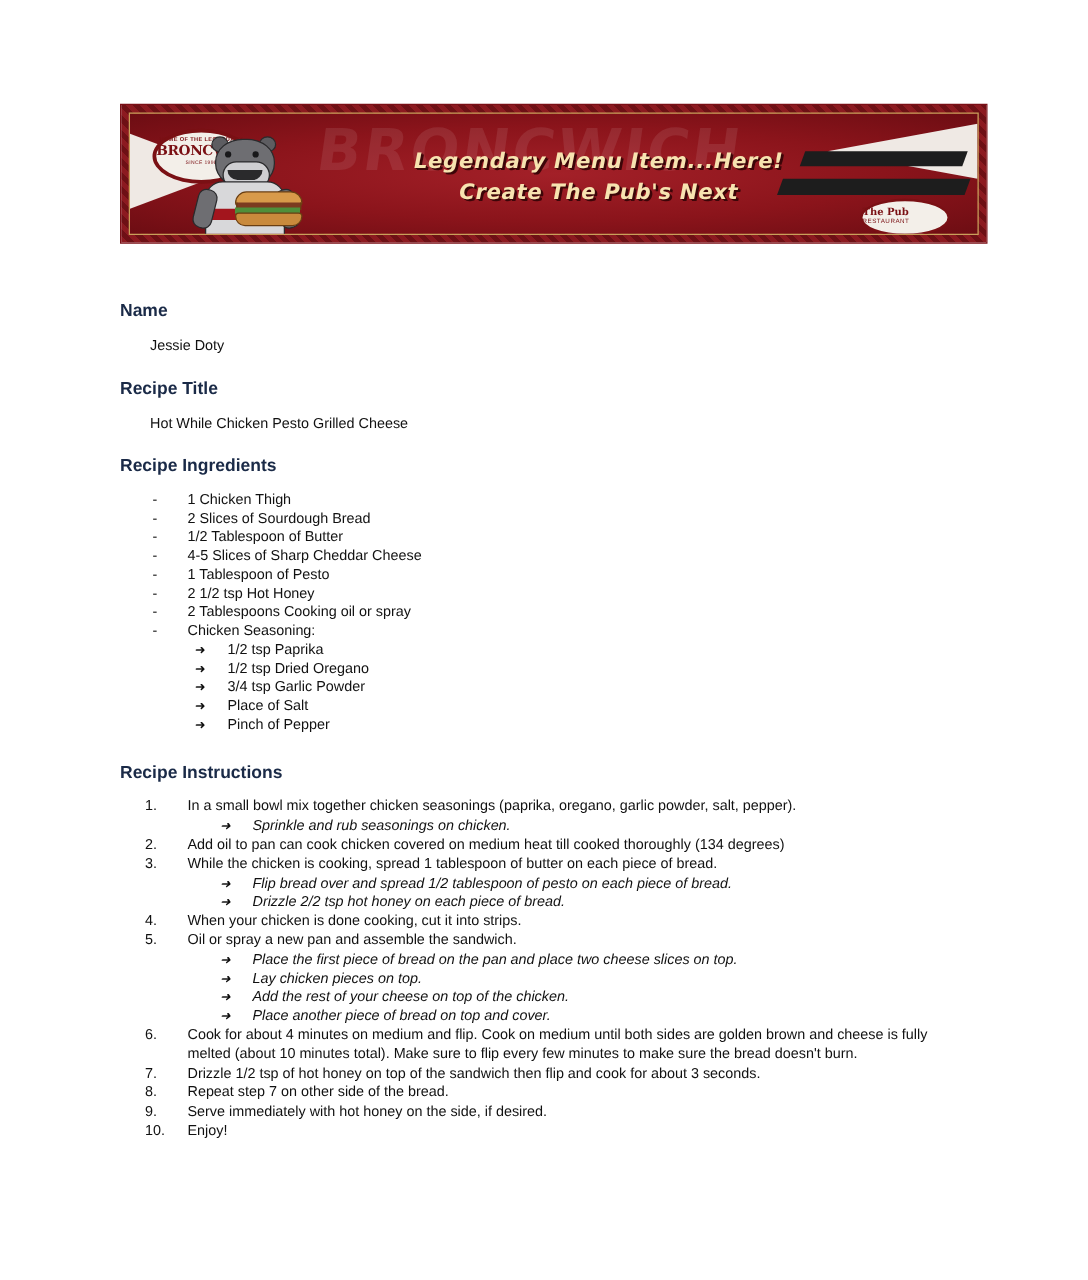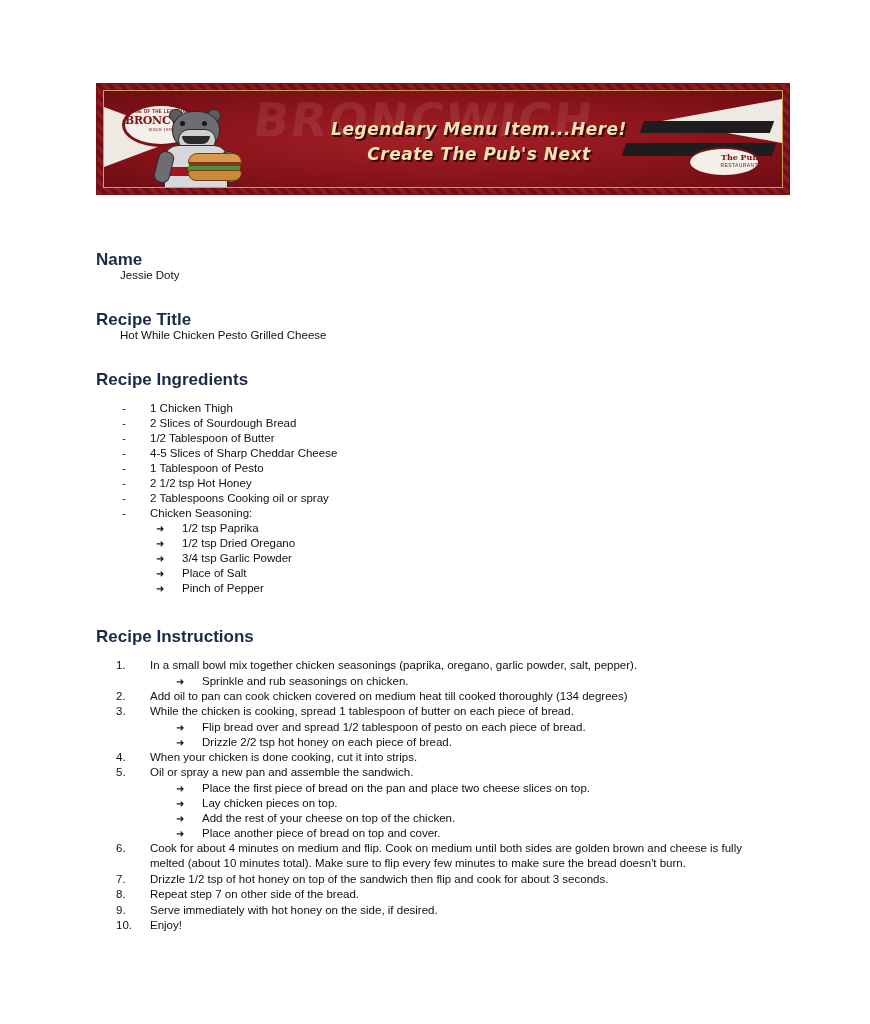--- a/index.html
+++ b/index.html
@@ -244,62 +244,62 @@
     font-style: italic;
     font-size: 17px;
     line-height: 25px;
     color: #f7e3b0;
     text-shadow: 1px 1px 0 #3d0609, 2px 2px 0 #3d0609;
     letter-spacing: 0.5px;
   }
   .side-badge {
     position: absolute;
     right: 22px;
-    top: 56px;
+    top: 68px;
     width: 72px;
     height: 30px;
     border-radius: 50%;
     background: #f3efe9;
     border: 2px solid #7a1014;
-    text-align: right;
+    text-align: left;
     box-sizing: border-box;
     padding-top: 4px;
   }
   .side-badge .l1 {
     font-size: 8px;
     font-weight: bold;
     color: #7a1014;
     font-family: "DejaVu Serif", serif;
     line-height: 9px;
   }
   .side-badge .l2 {
     font-size: 5px;
     color: #7a1014;
     letter-spacing: 0.4px;
   }
 
   
   .doc { margin-top: 28px; }
 
   h2.section {
-    font-size: 17px;
+    font-size: 14px;
     font-weight: bold;
     color: #1a2a47;
-    margin: 12px 0 0 0;
+    margin: 0 0 0 0;
     padding: 0;
     line-height: 14px;
   }
   .spacer-18 { height: 18px; }
   .spacer-22 { height: 22px; }
 
   .answer {
     font-size: 11.5px;
     line-height: 16px;
     color: #111;
-    margin: 0 0 0 24px;
+    margin: 14px 0 0 24px;
   }
 
   ul.dash-list {
     list-style: none;
     margin: 14px 0 0 0;
     padding: 0 0 0 22px;
   }
   ul.dash-list > li {
     position: relative;
     font-size: 11.5px;
@@ -357,20 +357,21 @@
     content: counter(step) ".";
     position: absolute;
     left: 0;
     top: 0;
     width: 26px;
     text-align: left;
     color: #111;
   }
   ol.steps > li .sub {
     margin-left: 20px;
+    font-style: italic;
   }
 </style>
 </head>
 <body>
 
 <div class="page">
 
   <div class="banner-wrap">
     <div class="banner-inner">
       <div class="banner-wedge-left"></div>

